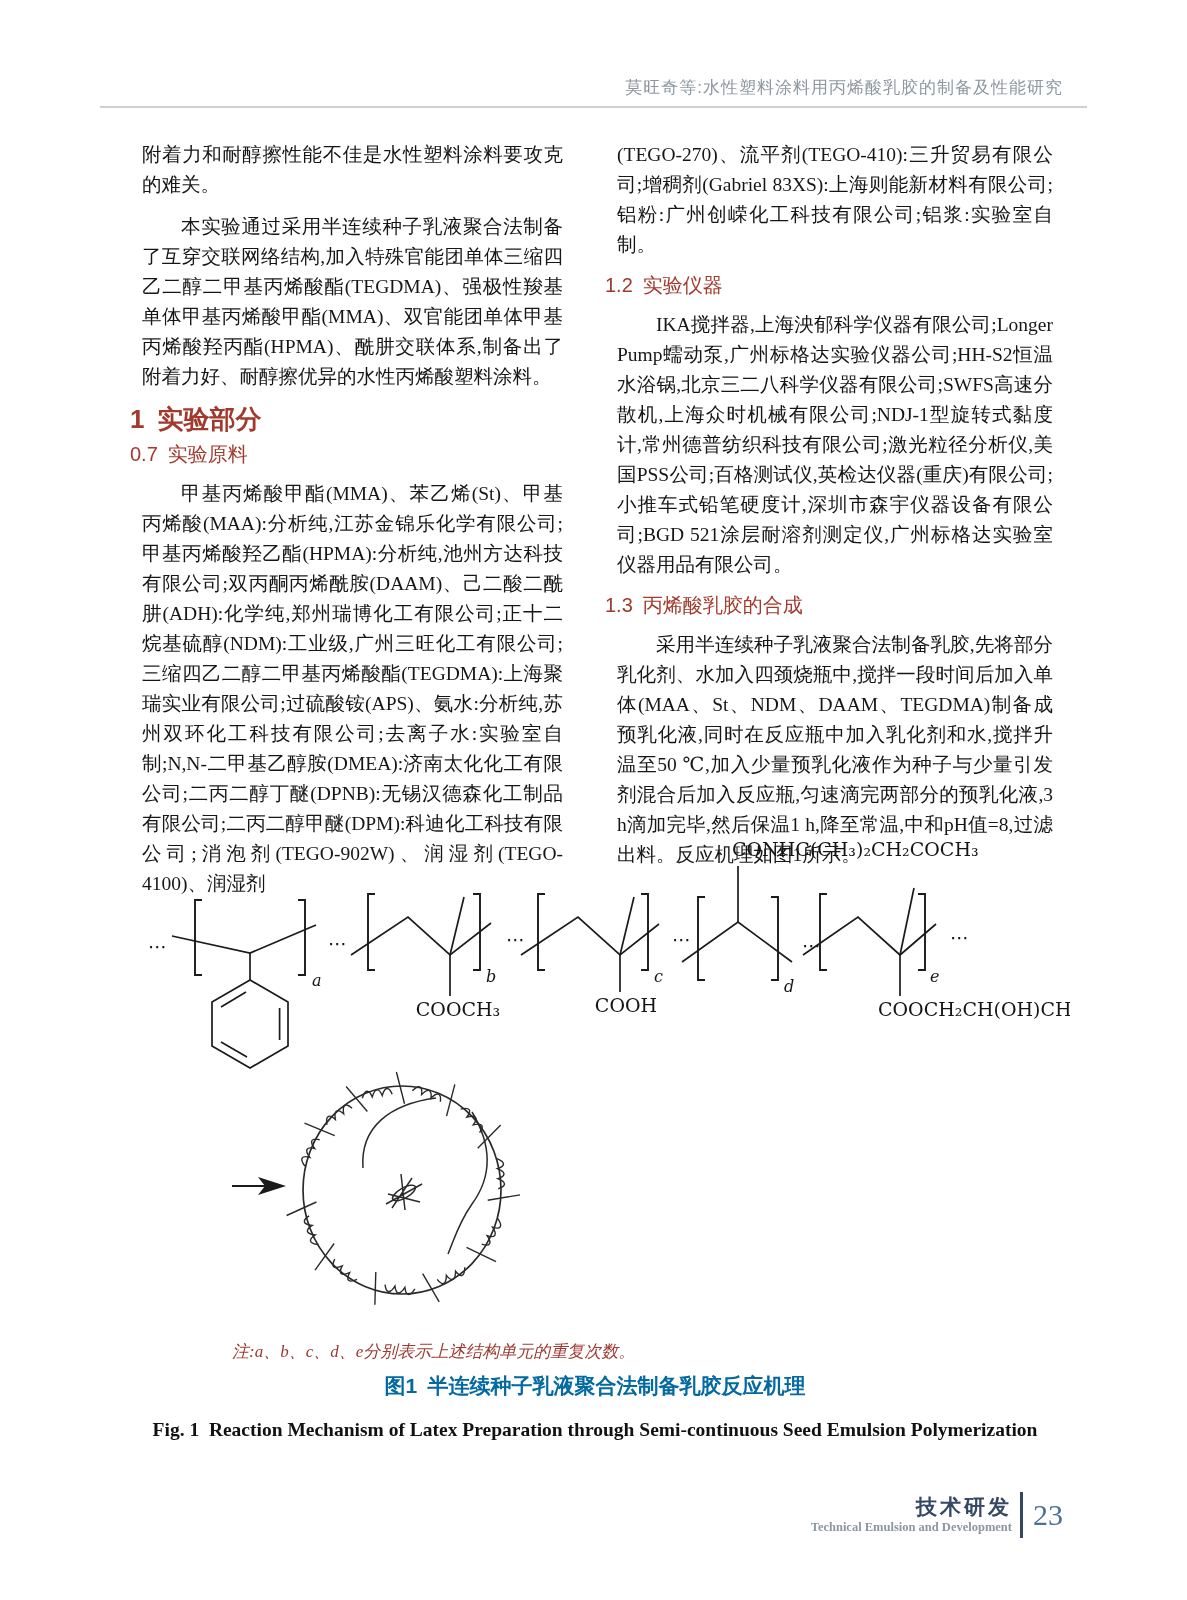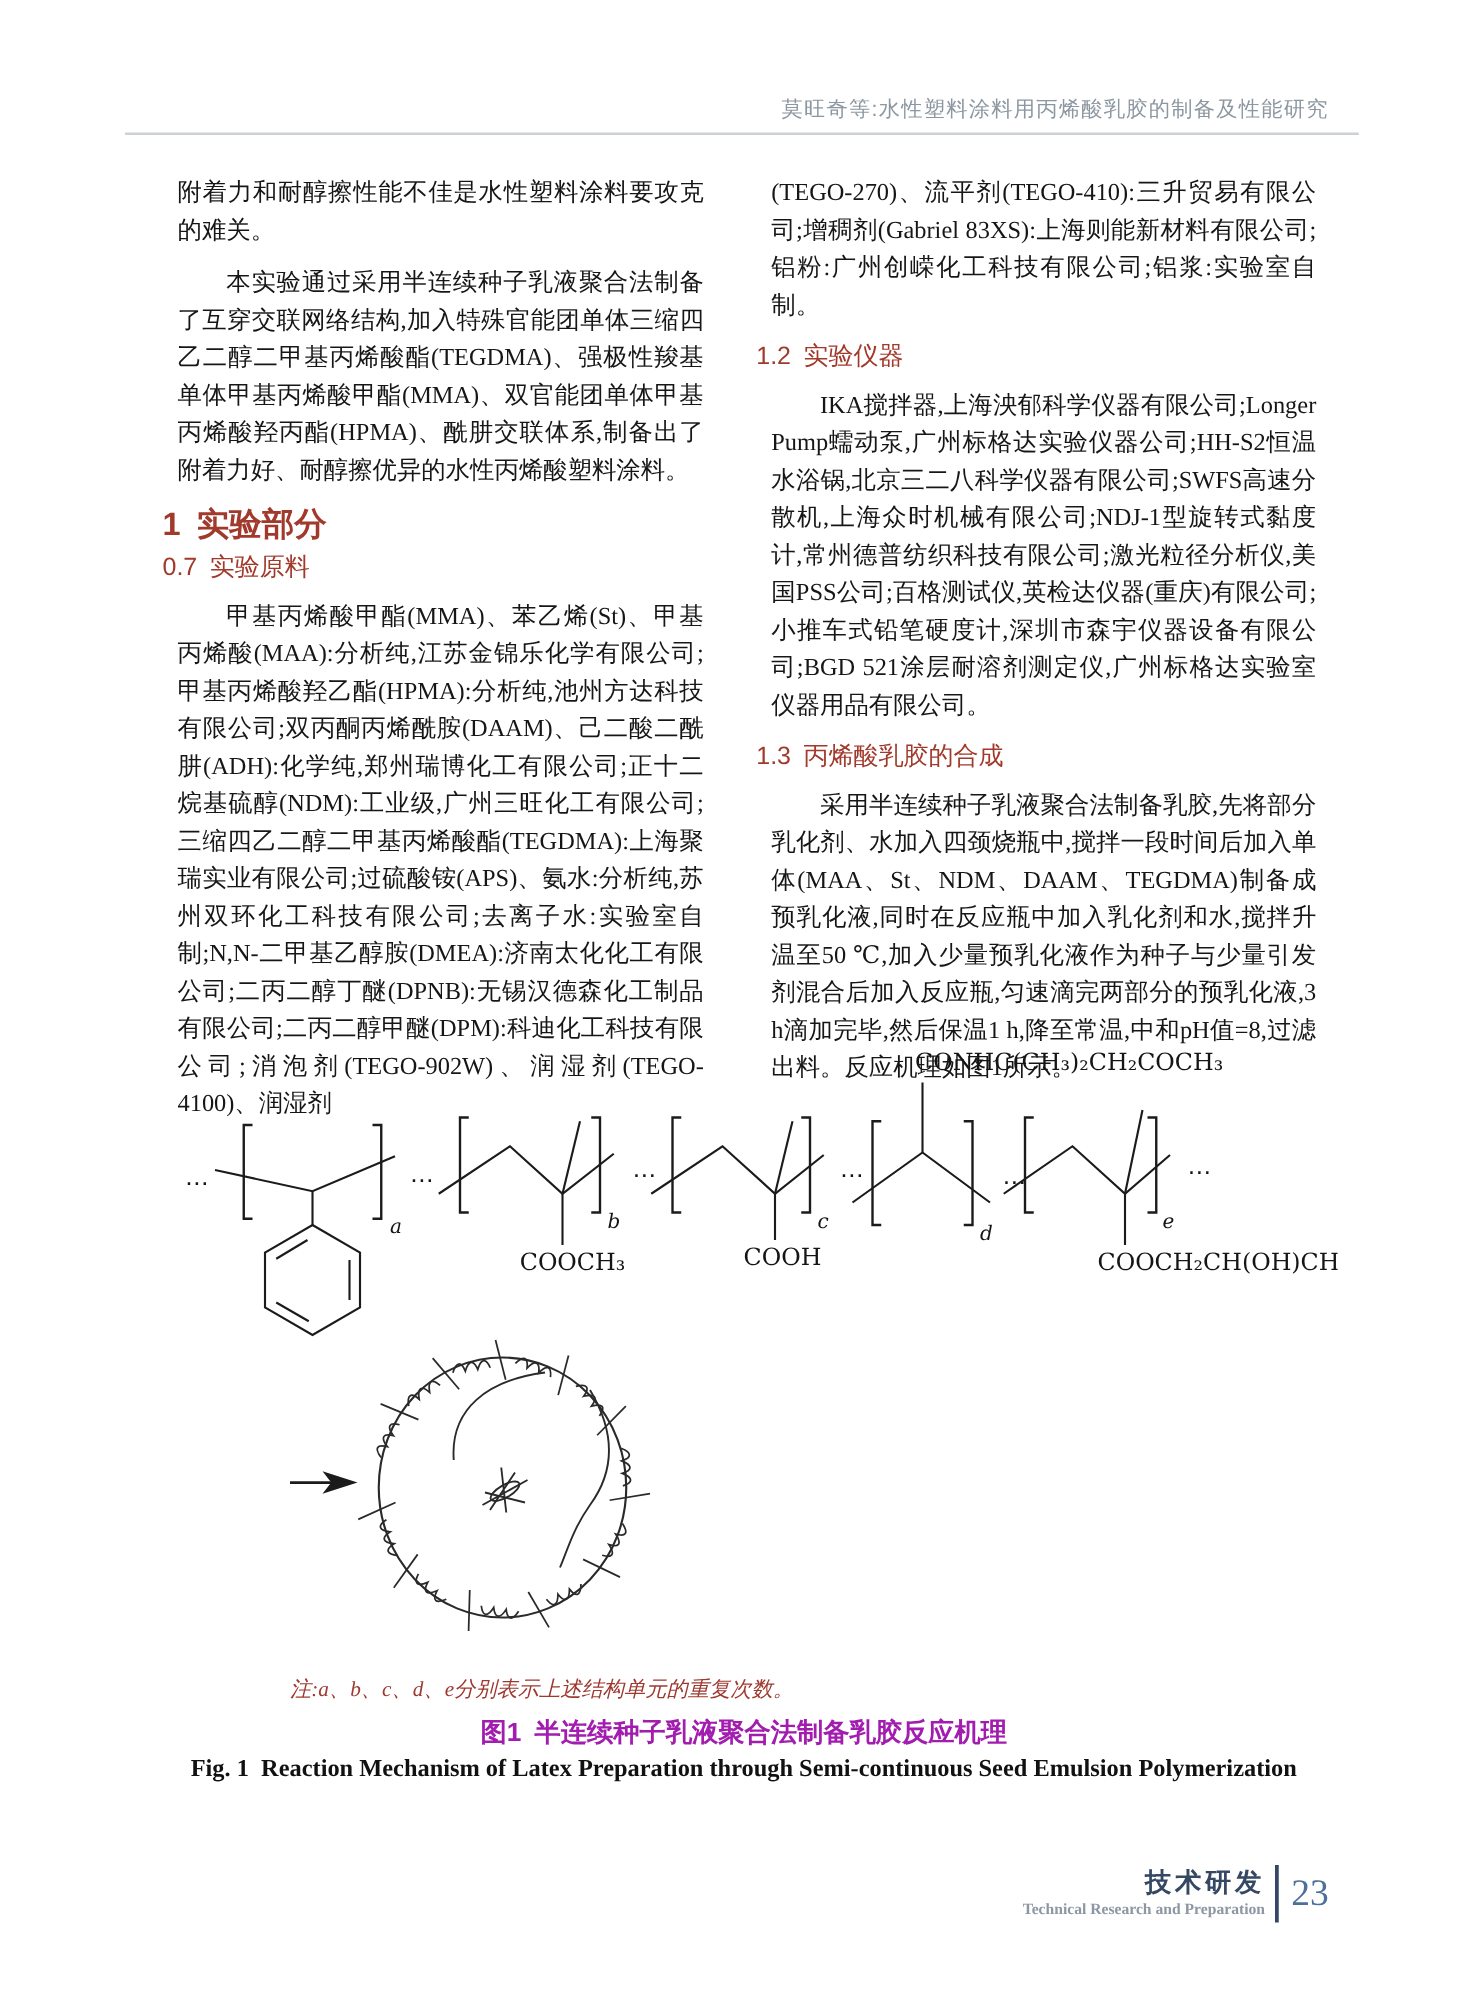--- a/index.html
+++ b/index.html
@@ -22,22 +22,22 @@
         font-size:20px;color:#a13a2c;margin:4px 0 3px 0;line-height:26px;}
   
   .figure-area{position:absolute;top:812px;left:120px;width:950px;}
   .figure-area svg{display:block;}
   .chem{font-family:"DejaVu Serif",serif;font-size:19px;fill:#151515;}
   .chem-sub{font-family:"DejaVu Serif",serif;font-style:italic;font-size:16px;fill:#151515;}
   .dots{font-family:"DejaVu Sans",sans-serif;font-size:19px;fill:#151515;}
   .fig-note{margin:3px 0 0 112px;color:#9d392f;font-size:17px;font-style:italic;
         font-family:"Liberation Serif","DejaVu Serif",serif;}
   .fig-caption-cn{margin-top:9px;text-align:center;font-weight:bold;font-size:21px;
-        font-family:"Liberation Sans","DejaVu Sans",sans-serif;color:#a21caf;}
-  .fig-caption-en{margin-top:5px;text-align:center;font-weight:bold;font-size:19.5px;
+        font-family:"Liberation Sans","DejaVu Sans",sans-serif;color:#0369a1;}
+  .fig-caption-en{margin-top:19px;text-align:center;font-weight:bold;font-size:19.5px;
         font-family:"Liberation Serif","DejaVu Serif",serif;color:#111;}
   
   .footer{position:absolute;top:1492px;right:124px;display:flex;align-items:center;}
   .f-text{text-align:right;}
   .f-cn{font-family:"Liberation Sans","DejaVu Sans",sans-serif;font-weight:bold;
         font-size:21px;color:#344763;letter-spacing:3px;line-height:24px;}
   .f-en{font-family:"Liberation Serif","DejaVu Serif",serif;font-weight:bold;
         font-size:12.5px;color:#8d96a3;line-height:16px;}
   .f-bar{width:3px;height:46px;background:#344763;margin:0 10px 0 8px;}
   .f-num{font-family:"Liberation Serif","DejaVu Serif",serif;font-size:30px;color:#4c6f9c;}
@@ -153,19 +153,19 @@
     </svg>
 
     <div class="fig-note">注:a、b、c、d、e分别表示上述结构单元的重复次数。</div>
     <div class="fig-caption-cn">图1 半连续种子乳液聚合法制备乳胶反应机理</div>
     <div class="fig-caption-en">Fig. 1 Reaction Mechanism of Latex Preparation through Semi-continuous Seed Emulsion Polymerization</div>
   </div>
 
   <div class="footer">
     <div class="f-text">
       <div class="f-cn">技术研发</div>
-      <div class="f-en">Technical Research and Preparation</div>
+      <div class="f-en">Technical Emulsion and Development</div>
     </div>
     <div class="f-bar"></div>
     <div class="f-num">23</div>
   </div>
 
 </div>
 
 </body></html>

